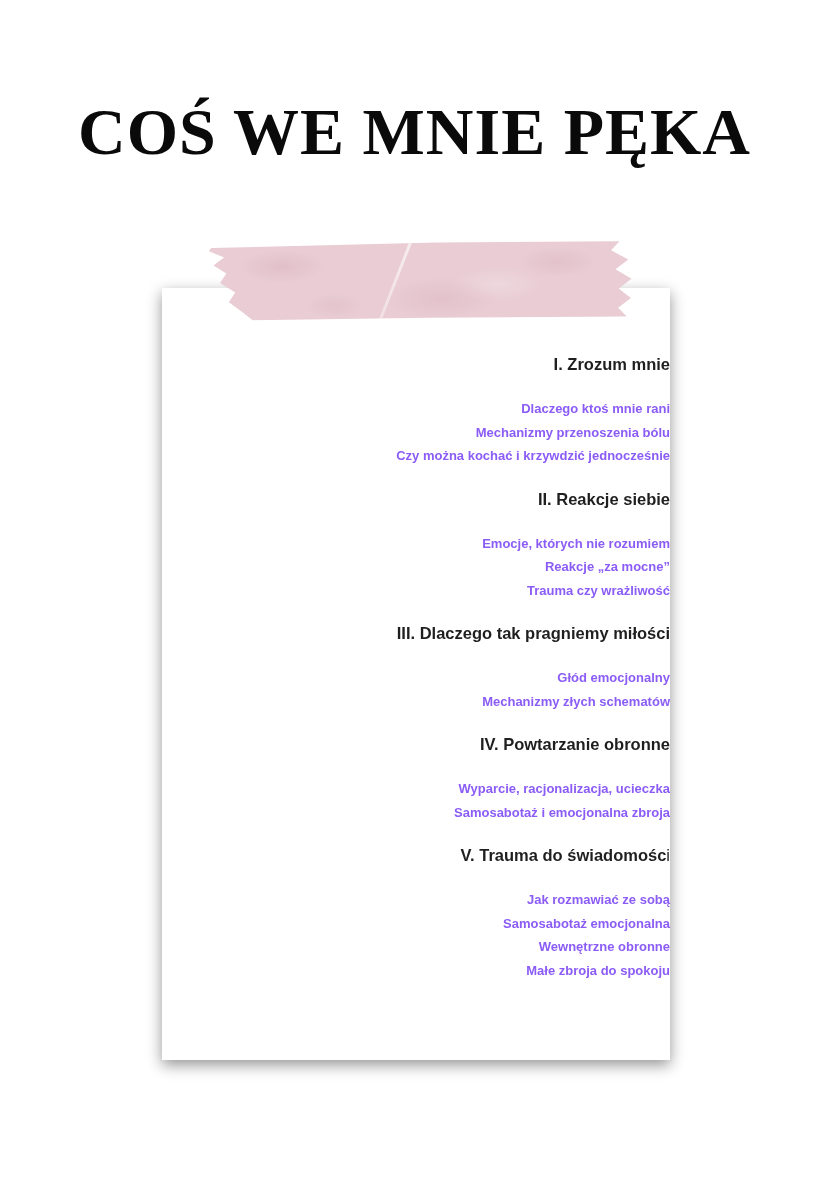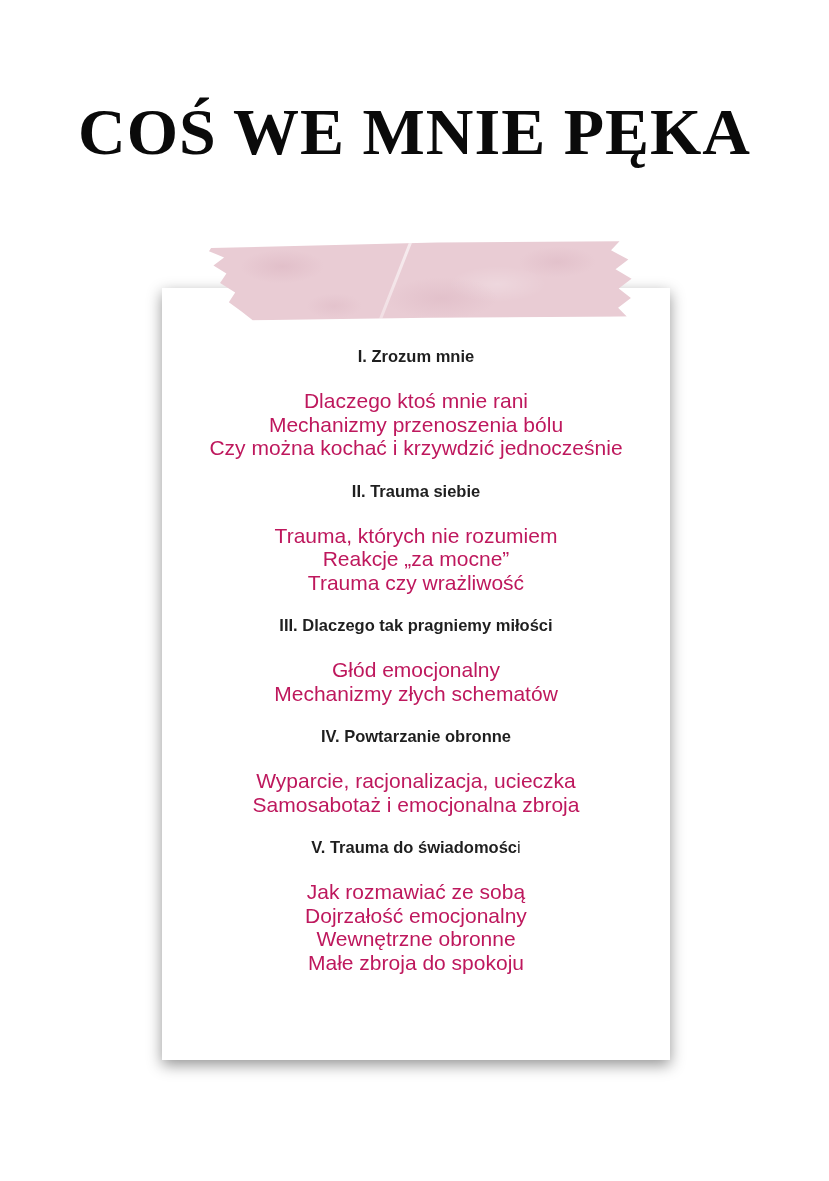--- a/index.html
+++ b/index.html
@@ -57,79 +57,80 @@
     position: absolute;
     left: 44%; top: -12%;
     width: 3px; height: 124%;
     background: linear-gradient(to bottom, rgba(255,255,255,0.65), rgba(255,255,255,0.35));
     transform: rotate(22deg);
     border-radius: 2px;
   }
 
   .toc {
     position: absolute;
-    left: 0; right: 0; top: 56px;
-    text-align: center;
+    left: 0; right: 0; top: 64px;
+    text-align: right;
     color: #3a3a3a;
   }
   .toc-section { margin-bottom: 19px; }
   .section-heading {
     font-size: 16.5px;
     line-height: 24px;
     font-weight: 700;
     color: #1f1f1f;
     margin-bottom: 21px;
   }
   .section-heading .heading-tail { font-weight: 400; color: #2b2b2b; }
   .toc-item {
-    font-size: 21px;
+    font-size: 13px;
     line-height: 23.5px;
-    color: #be185d;
+    color: #8b5cf6;
+    font-weight: bold;
   }
 </style>
 </head>
 <body>
 
 <div class="page">
 
   <div class="main-title">COŚ WE MNIE PĘKA</div>
 
   <div class="card">
     <div class="toc">
 
       <div class="toc-section">
         <div class="section-heading"><span>I. Zrozum mnie</span><span class="heading-tail"></span></div>
         <div class="toc-item">Dlaczego ktoś mnie rani</div>
         <div class="toc-item">Mechanizmy przenoszenia bólu</div>
         <div class="toc-item">Czy można kochać i krzywdzić jednocześnie</div>
       </div>
 
       <div class="toc-section">
-        <div class="section-heading"><span>II. Trauma siebie</span><span class="heading-tail"></span></div>
-        <div class="toc-item">Trauma, których nie rozumiem</div>
+        <div class="section-heading"><span>II. Reakcje siebie</span><span class="heading-tail"></span></div>
+        <div class="toc-item">Emocje, których nie rozumiem</div>
         <div class="toc-item">Reakcje „za mocne”</div>
         <div class="toc-item">Trauma czy wrażliwość</div>
       </div>
 
       <div class="toc-section">
         <div class="section-heading"><span>III. Dlaczego tak pragniemy miłości</span><span class="heading-tail"></span></div>
         <div class="toc-item">Głód emocjonalny</div>
         <div class="toc-item">Mechanizmy złych schematów</div>
       </div>
 
       <div class="toc-section">
         <div class="section-heading"><span>IV. Powtarzanie obronne</span><span class="heading-tail"></span></div>
         <div class="toc-item">Wyparcie, racjonalizacja, ucieczka</div>
         <div class="toc-item">Samosabotaż i emocjonalna zbroja</div>
       </div>
 
       <div class="toc-section">
         <div class="section-heading"><span>V. Trauma do świadomośc</span><span class="heading-tail">i</span></div>
         <div class="toc-item">Jak rozmawiać ze sobą</div>
-        <div class="toc-item">Dojrzałość emocjonalny</div>
+        <div class="toc-item">Samosabotaż emocjonalna</div>
         <div class="toc-item">Wewnętrzne obronne</div>
         <div class="toc-item">Małe zbroja do spokoju</div>
       </div>
 
     </div>
   </div>
 
   <div class="tape">
     <div class="tape-crease"></div>
   </div>

